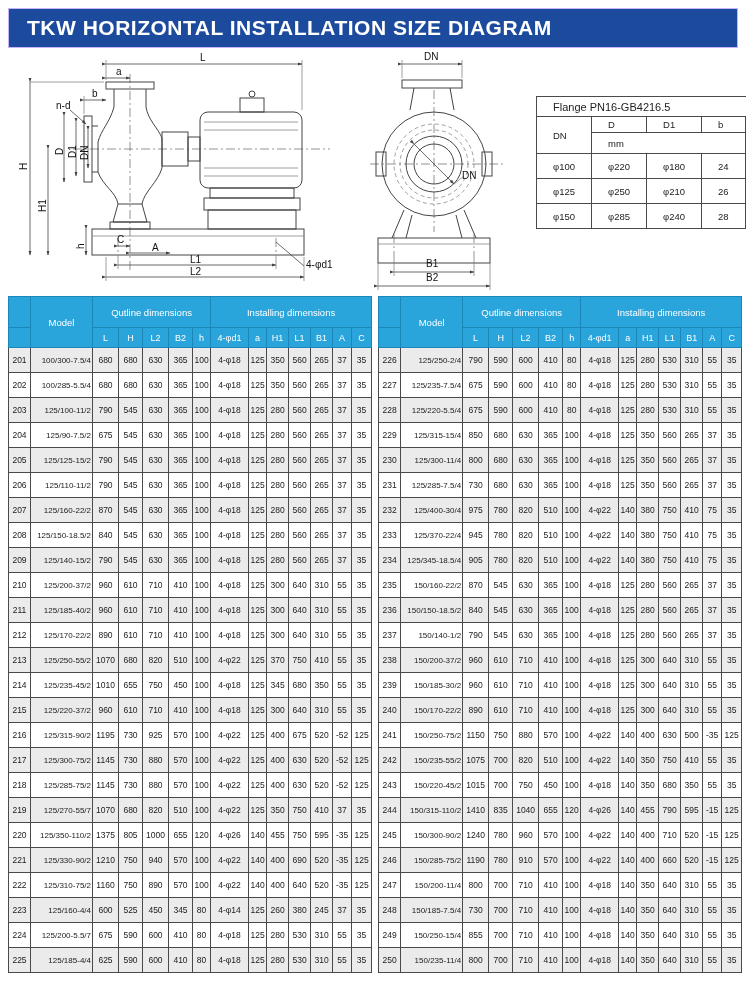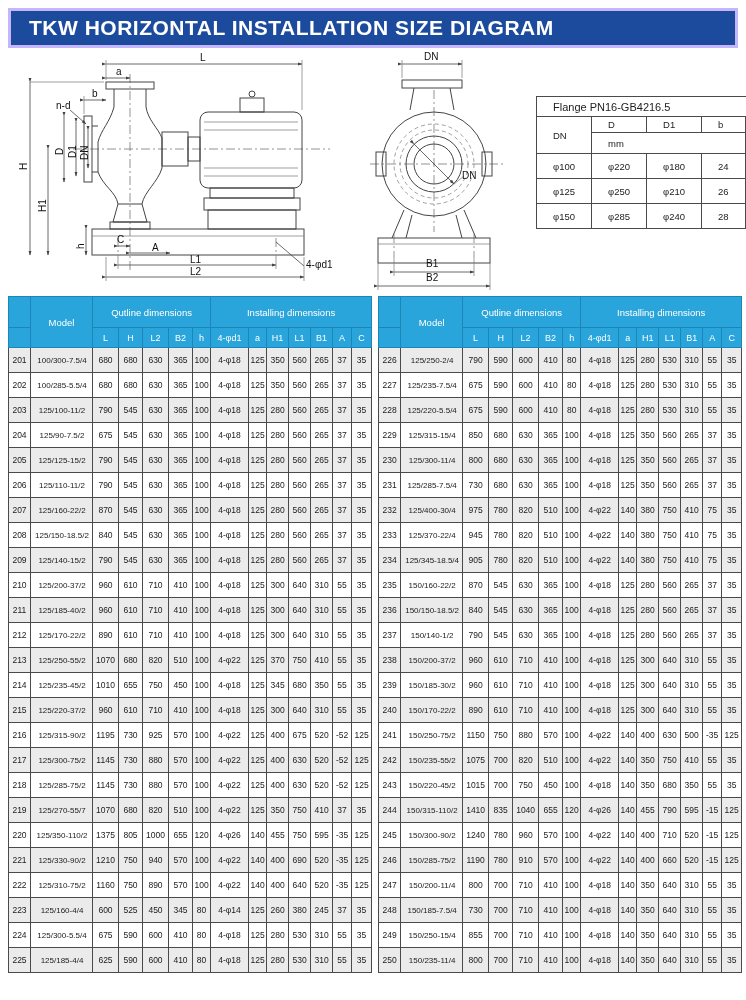--- a/index.html
+++ b/index.html
@@ -4,21 +4,21 @@
 <style>
   html,body{margin:0;padding:0;}
   body{
     width:746px;height:1000px;background:#ffffff;position:relative;
     font-family:"Liberation Sans", sans-serif;color:#222;overflow:hidden;
   }
   .title-bar{
     position:absolute;left:8px;top:8px;width:730px;height:40px;
     background:var(--title-bar,#1c4b9e);color:#fff;display:flex;align-items:center;
     font-size:21px;font-weight:bold;letter-spacing:.5px;padding-left:18px;box-sizing:border-box;
-    border:3px solid #c4b5fd;
+    border:1px solid #c4b5fd;
   }
   
   .drawing{position:absolute;}
   #side-view{left:18px;top:52px;width:332px;height:242px;}
   #front-view{left:352px;top:52px;width:182px;height:242px;}
   svg{display:block;}
   .ln{stroke:#444;stroke-width:1;fill:none;}
   .thin{stroke:#777;stroke-width:.7;fill:none;}
   .cl{stroke:#666;stroke-width:.7;fill:none;stroke-dasharray:9 3 2 3;}
   .dim{stroke:#444;stroke-width:.8;fill:none;}
@@ -41,21 +41,21 @@
     padding:0 1px;box-sizing:border-box;overflow:hidden;white-space:nowrap;
   }
   table.half thead th{
     background:var(--table-header,#2aa5dc);color:#fff;font-weight:normal;border-color:#1d86b8;
   }
   table.half thead tr.g th{height:31px;font-size:9.5px;}
   table.half thead tr.s th{height:20px;font-size:9px;}
   table.half tbody tr{height:25px;}
   table.half tbody td{font-size:8.5px;color:#1a1a1a;background:#fff;}
   table.half tbody tr.alt td{background:var(--row-alt,#ebebeb);}
-  table.half tbody td.model{font-size:8px;text-align:center;padding-left:2px;}
+  table.half tbody td.model{font-size:8px;text-align:right;padding-left:2px;}
 </style>
 </head>
 <body>
 
 <div class="title-bar">TKW  HORIZONTAL INSTALLATION SIZE DIAGRAM</div>
 
 <div class="drawing" id="side-view">
   <svg width="332" height="242" viewBox="0 0 332 242">
     <defs>
       <marker id="ar" markerWidth="7" markerHeight="6" refX="5.5" refY="2" orient="auto">
@@ -644,21 +644,21 @@
           <td>4-φ14</td>
           <td>125</td>
           <td>260</td>
           <td>380</td>
           <td>245</td>
           <td>37</td>
           <td>35</td>
         </tr>
         <tr>
           <td>224</td>
-          <td class="model">125/300-5.5/4</td>
+          <td class="model">125/200-5.5/7</td>
           <td>675</td>
           <td>590</td>
           <td>600</td>
           <td>410</td>
           <td>80</td>
           <td>4-φ18</td>
           <td>125</td>
           <td>280</td>
           <td>530</td>
           <td>310</td>

